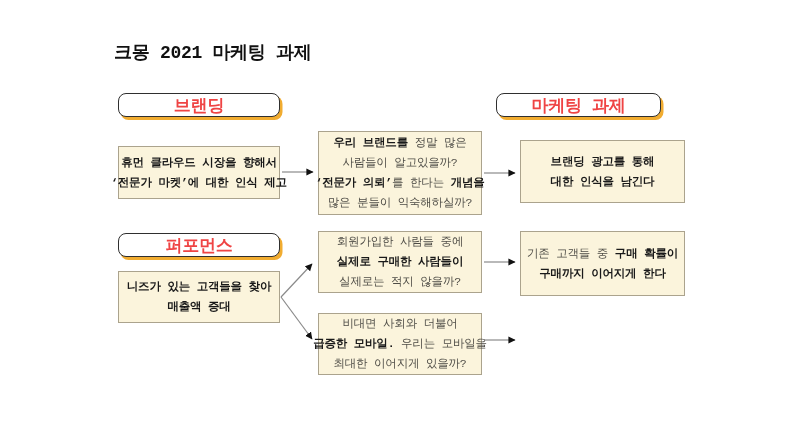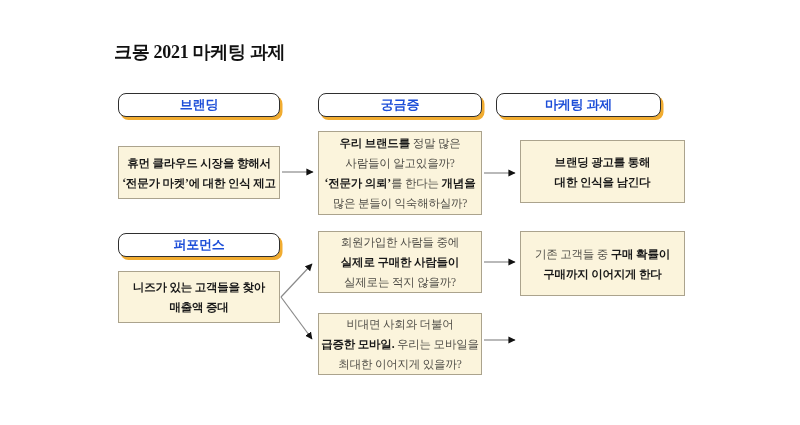--- a/index.html
+++ b/index.html
@@ -1,50 +1,49 @@
 <!DOCTYPE html>
 <html><head>
 <meta charset="utf-8">
 <style>
   html,body{margin:0;padding:0;background:#fff;}
   .canvas{
     position:relative;width:692px;height:425px;background:#ffffff;overflow:hidden;
-    font-family:Liberation Serif, serif;
+    font-family:Liberation Mono, monospace;
   }
   .title{
     position:absolute;left:114px;top:40px;margin:0;
     font-size:18px;font-weight:700;color:#111;letter-spacing:-0.3px;
   }
   .hdr{
     position:absolute;height:24px;background:#ffffff;
     border:1.6px solid #2f2f2f;border-radius:8px;
     box-shadow:2.5px 3px 0 0 #F1AC30;
     display:flex;align-items:center;justify-content:center;
-    font-size:13px;font-weight:700;color:#1d4ed8;letter-spacing:-0.2px;
+    font-size:17px;font-weight:700;color:#ef4444;letter-spacing:-0.2px;
     box-sizing:border-box;
   }
   .box{
     position:absolute;background:#FBF4DC;border:1px solid #ABA38D;
     display:flex;flex-direction:column;align-items:center;justify-content:center;
     text-align:center;box-sizing:border-box;
     font-size:11.5px;color:#4E4C46;letter-spacing:-0.2px;
   }
   .box .line{line-height:20px;white-space:nowrap;}
   .box .line .b{font-weight:700;color:#191919;}
   .arrows{position:absolute;left:0;top:0;pointer-events:none;}
 </style>
 </head>
 <body>
 
 <div class="canvas">
 
   <h1 class="title">크몽 2021 마케팅 과제</h1>
 
   <div class="hdr" style="left:118px;top:93px;width:162px">브랜딩</div>
-  <div class="hdr" style="left:318px;top:93px;width:164px">궁금증</div>
   <div class="hdr" style="left:496px;top:93px;width:165px">마케팅 과제</div>
   <div class="hdr" style="left:118px;top:233px;width:162px">퍼포먼스</div>
 
   <div class="box" style="left:118px;top:146px;width:162px;height:53px">
       <div class="line"><span class="b">휴먼 클라우드 시장을 향해서</span></div>
       <div class="line"><span class="b">‘전문가 마켓’에 대한 인식 제고</span></div>
     </div>
   <div class="box" style="left:318px;top:131px;width:164px;height:84px">
       <div class="line"><span class="b">우리 브랜드를</span><span> 정말 많은</span></div>
       <div class="line"><span>사람들이 알고있을까?</span></div>

